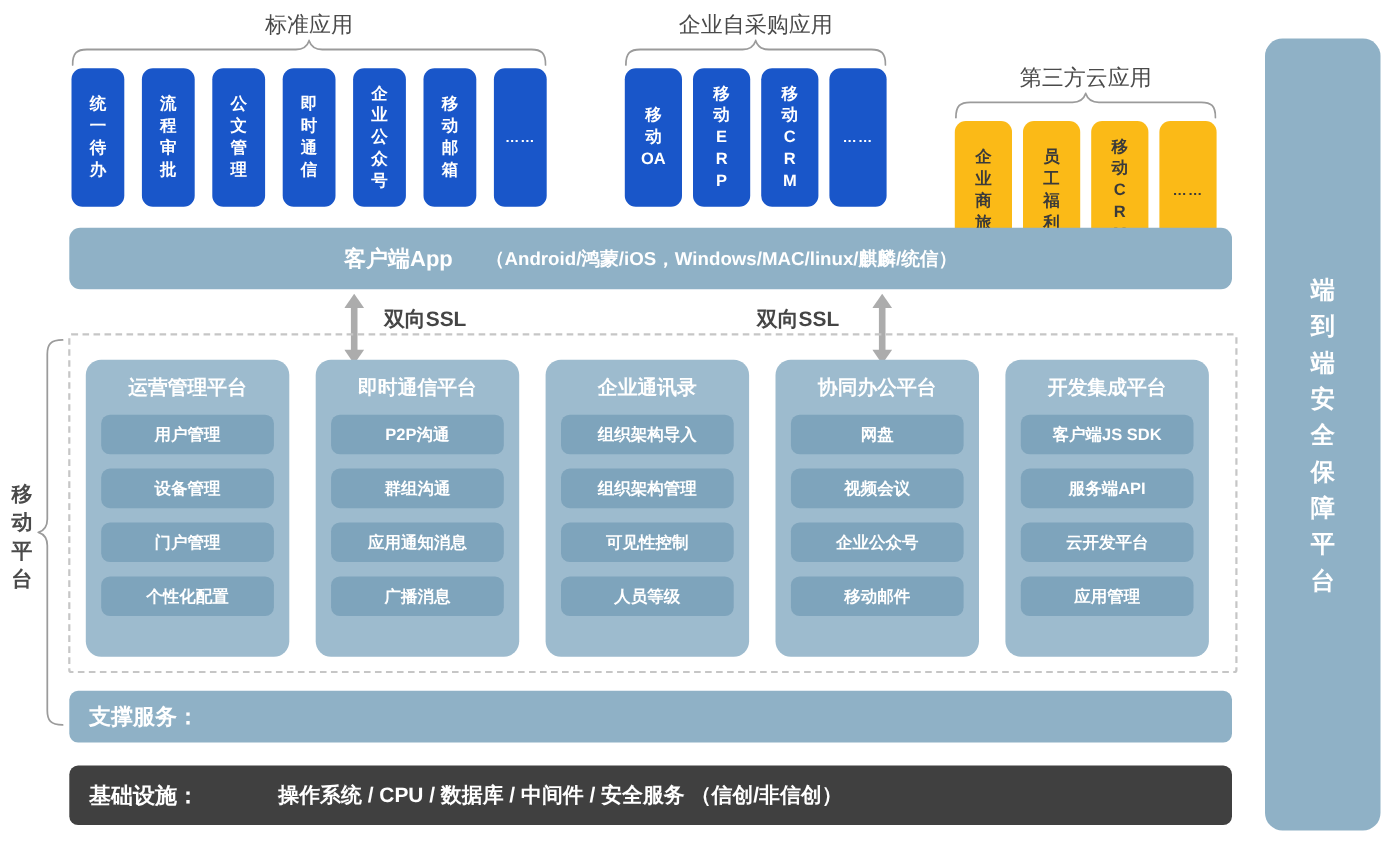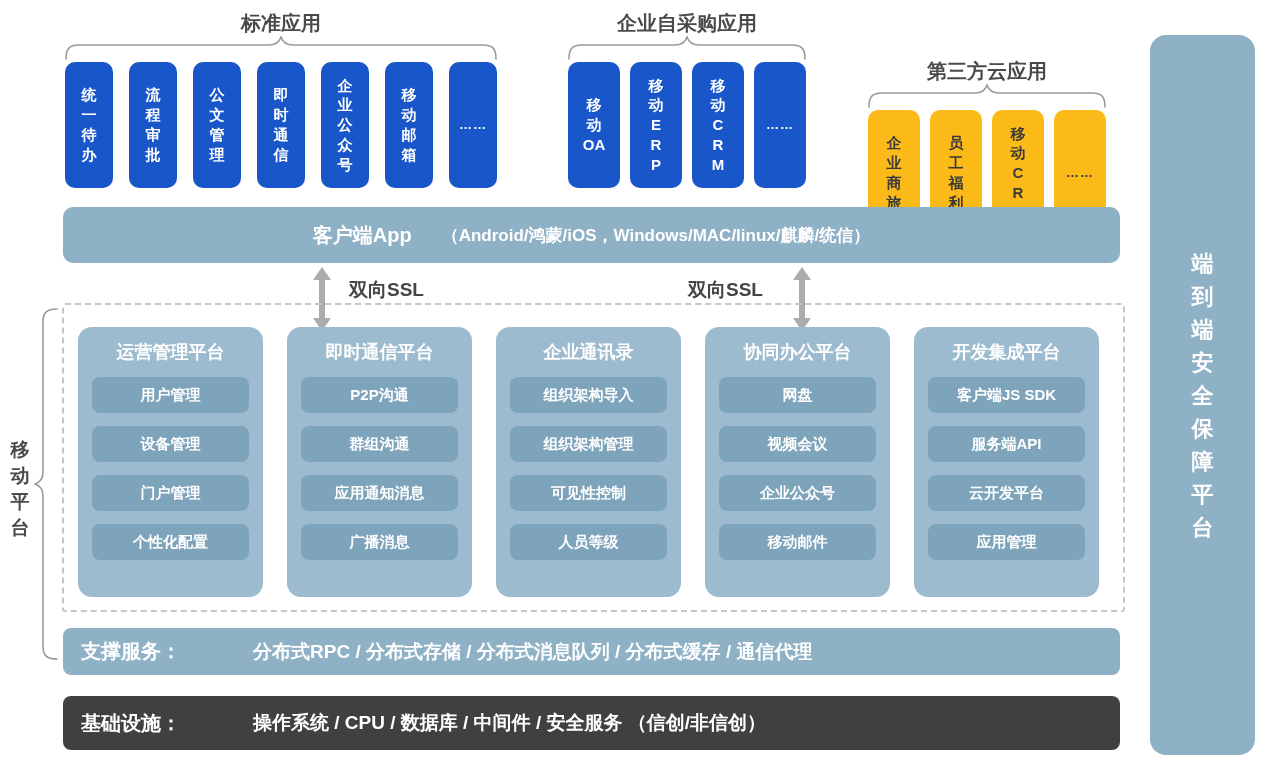--- a/index.html
+++ b/index.html
@@ -3,21 +3,21 @@
 <meta charset="utf-8">
 <style>
   html,body{margin:0;padding:0;background:#ffffff;}
   .canvas{
     position:relative;width:1267px;height:778px;background:#ffffff;overflow:hidden;
     font-family:"Liberation Sans","DejaVu Sans",sans-serif;
   }
   
   .group{position:absolute;top:10px;}
   .group-label{
-    height:26px;line-height:26px;text-align:center;font-size:20px;font-weight:bold;color:#4a4a4a;
+    height:26px;line-height:26px;text-align:center;font-size:20px;font-weight:normal;color:#4a4a4a;
   }
   .brace-top{display:block;margin:0 auto;}
   .boxes{display:flex;margin-top:2px;}
   .app-box{
     height:126px;border-radius:10px;display:flex;align-items:center;justify-content:center;
     text-align:center;font-weight:bold;font-size:15px;line-height:1.32;white-space:pre-line;
   }
   .app-box.blue{background:#1956c9;color:#ffffff;}
   .app-box.yellow{background:#fbba17;color:#3a3a3a;}
   .g1 .app-box{width:48px;margin-right:16px;}
@@ -237,21 +237,20 @@
         <div class="col-item">服务端API</div>
         <div class="col-item">云开发平台</div>
         <div class="col-item">应用管理</div>
       </div>
     </div>
 
   </div>
 
   <div class="hbar support-bar">
     <span class="bar-label">支撑服务：</span>
-    <span class="bar-content">分布式RPC / 分布式存储 / 分布式消息队列 / 分布式缓存 / 通信代理</span>
   </div>
 
   <div class="hbar infra-bar">
     <span class="bar-label">基础设施：</span>
     <span class="bar-content">操作系统 / CPU / 数据库 / 中间件 / 安全服务 （信创/非信创）</span>
   </div>
 
   <div class="security-bar">端
 到
 端

